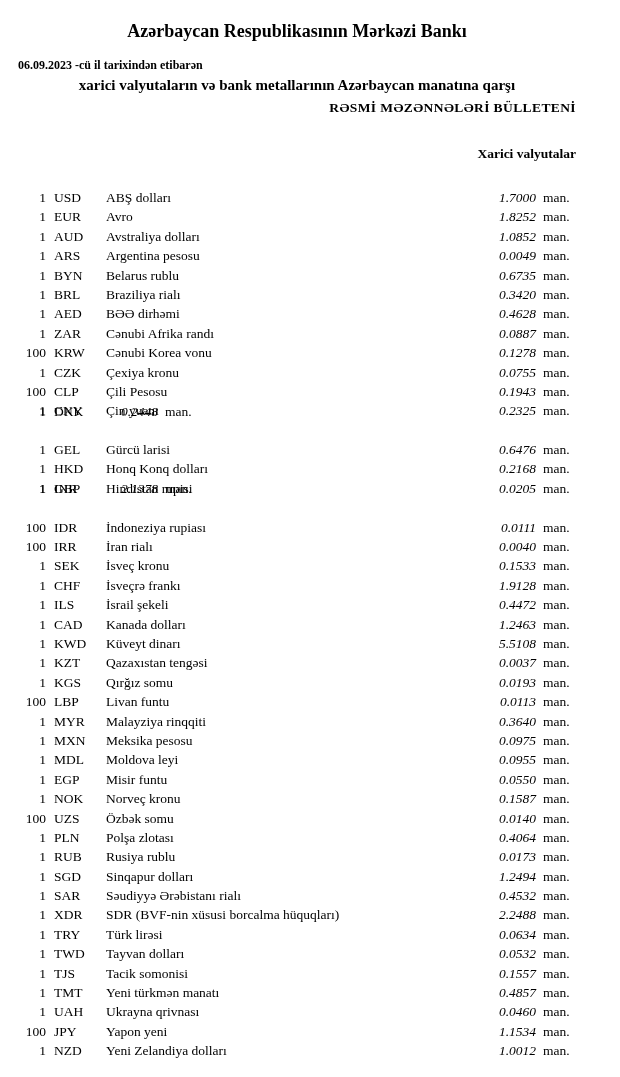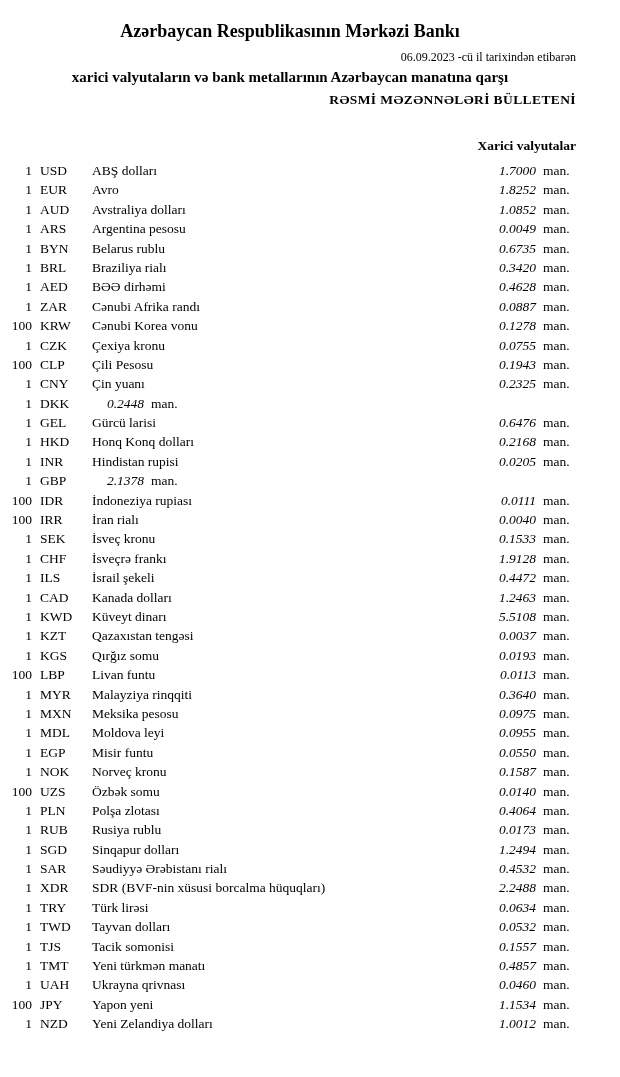--- a/index.html
+++ b/index.html
@@ -8,35 +8,35 @@
     font-family: "Liberation Serif", "DejaVu Serif", serif;
     color: #000000;
     -webkit-font-smoothing: antialiased;
   }
   .page {
     position: relative;
     width: 620px;
     height: 1077px;
     margin: 0 auto;
     background: #ffffff;
-    padding: 20px 44px 0 4px;
+    padding: 20px 44px 0 18px;
     overflow: hidden;
   }
   .doc-title {
     text-align: center;
     font-weight: bold;
     font-size: 18px;
     line-height: 22px;
   }
   .doc-dateline {
-    text-align: right;
-    font-weight: normal;
+    text-align: left;
+    font-weight: bold;
     font-size: 12px;
     line-height: 15px;
-    margin-top: 8px;
+    margin-top: 16px;
   }
   .doc-subline {
     text-align: center;
     font-weight: bold;
     font-size: 15px;
     line-height: 17px;
     margin-top: 4px;
   }
   .doc-bulletin {
     text-align: right;
@@ -57,21 +57,21 @@
   .rate-row {
     display: flex;
     align-items: baseline;
     height: 19.4px;
     font-size: 13.5px;
     line-height: 19.4px;
     white-space: nowrap;
   }
   .qty-cell   { width: 28px; text-align: right; flex: 0 0 auto; }
   .code-cell  { width: 46px; text-align: left; margin-left: 8px; flex: 0 0 auto; }
-  .name-cell  { flex: 1 1 auto; padding-left: 6px; overflow: hidden; }
+  .name-cell  { flex: 1 1 auto; padding-left: 6px; overflow: hidden; margin-top: 19px; }
   .rate-cell  { width: 58px; text-align: right; font-weight: normal; font-style: italic; flex: 0 0 auto; }
   .unit-cell  { width: 40px; padding-left: 7px; flex: 0 0 auto; }
 </style>
 </head>
 <body>
 
 <div class="page">
 
   <div class="doc-title">Azərbaycan Respublikasının Mərkəzi Bankı</div>
   <div class="doc-dateline">06.09.2023 -cü il tarixindən etibarən</div>

